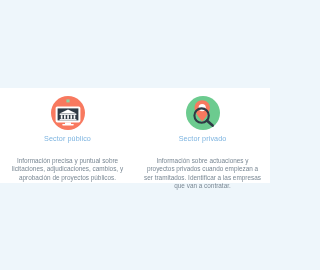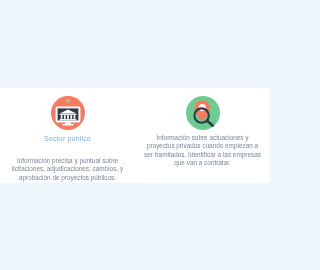--- a/index.html
+++ b/index.html
@@ -100,18 +100,19 @@
     <div class="card card-right">
       <div class="icon-wrap">
         <svg width="38" height="38" viewBox="0 0 38 38" aria-hidden="true">
           <circle cx="19" cy="19" r="17" fill="#6ccb8f"></circle>
           <path d="M18.2 6.2 C13.9 6.2 10.5 9.6 10.5 13.8 C10.5 19.4 18.2 27.4 18.2 27.4 C18.2 27.4 25.9 19.4 25.9 13.8 C25.9 9.6 22.5 6.2 18.2 6.2 Z" fill="#f8795f"></path>
           <circle cx="18.2" cy="13.6" r="3.6" fill="#ffffff"></circle>
           <circle cx="17.6" cy="21.6" r="7.2" fill="none" stroke="#2f3a45" stroke-width="2.1"></circle>
           <line x1="22.9" y1="26.6" x2="28.6" y2="31.6" stroke="#2f3a45" stroke-width="2.6" stroke-linecap="round"></line>
         </svg>
       </div>
+      <div class="card-title">Sector privado</div>
       <div class="card-desc">Información sobre actuaciones y proyectos privados cuando empiezan a ser tramitados. Identificar a las empresas que van a contratar.</div>
     </div>
 
   </div>
 
 </div>
 
 </body></html>

